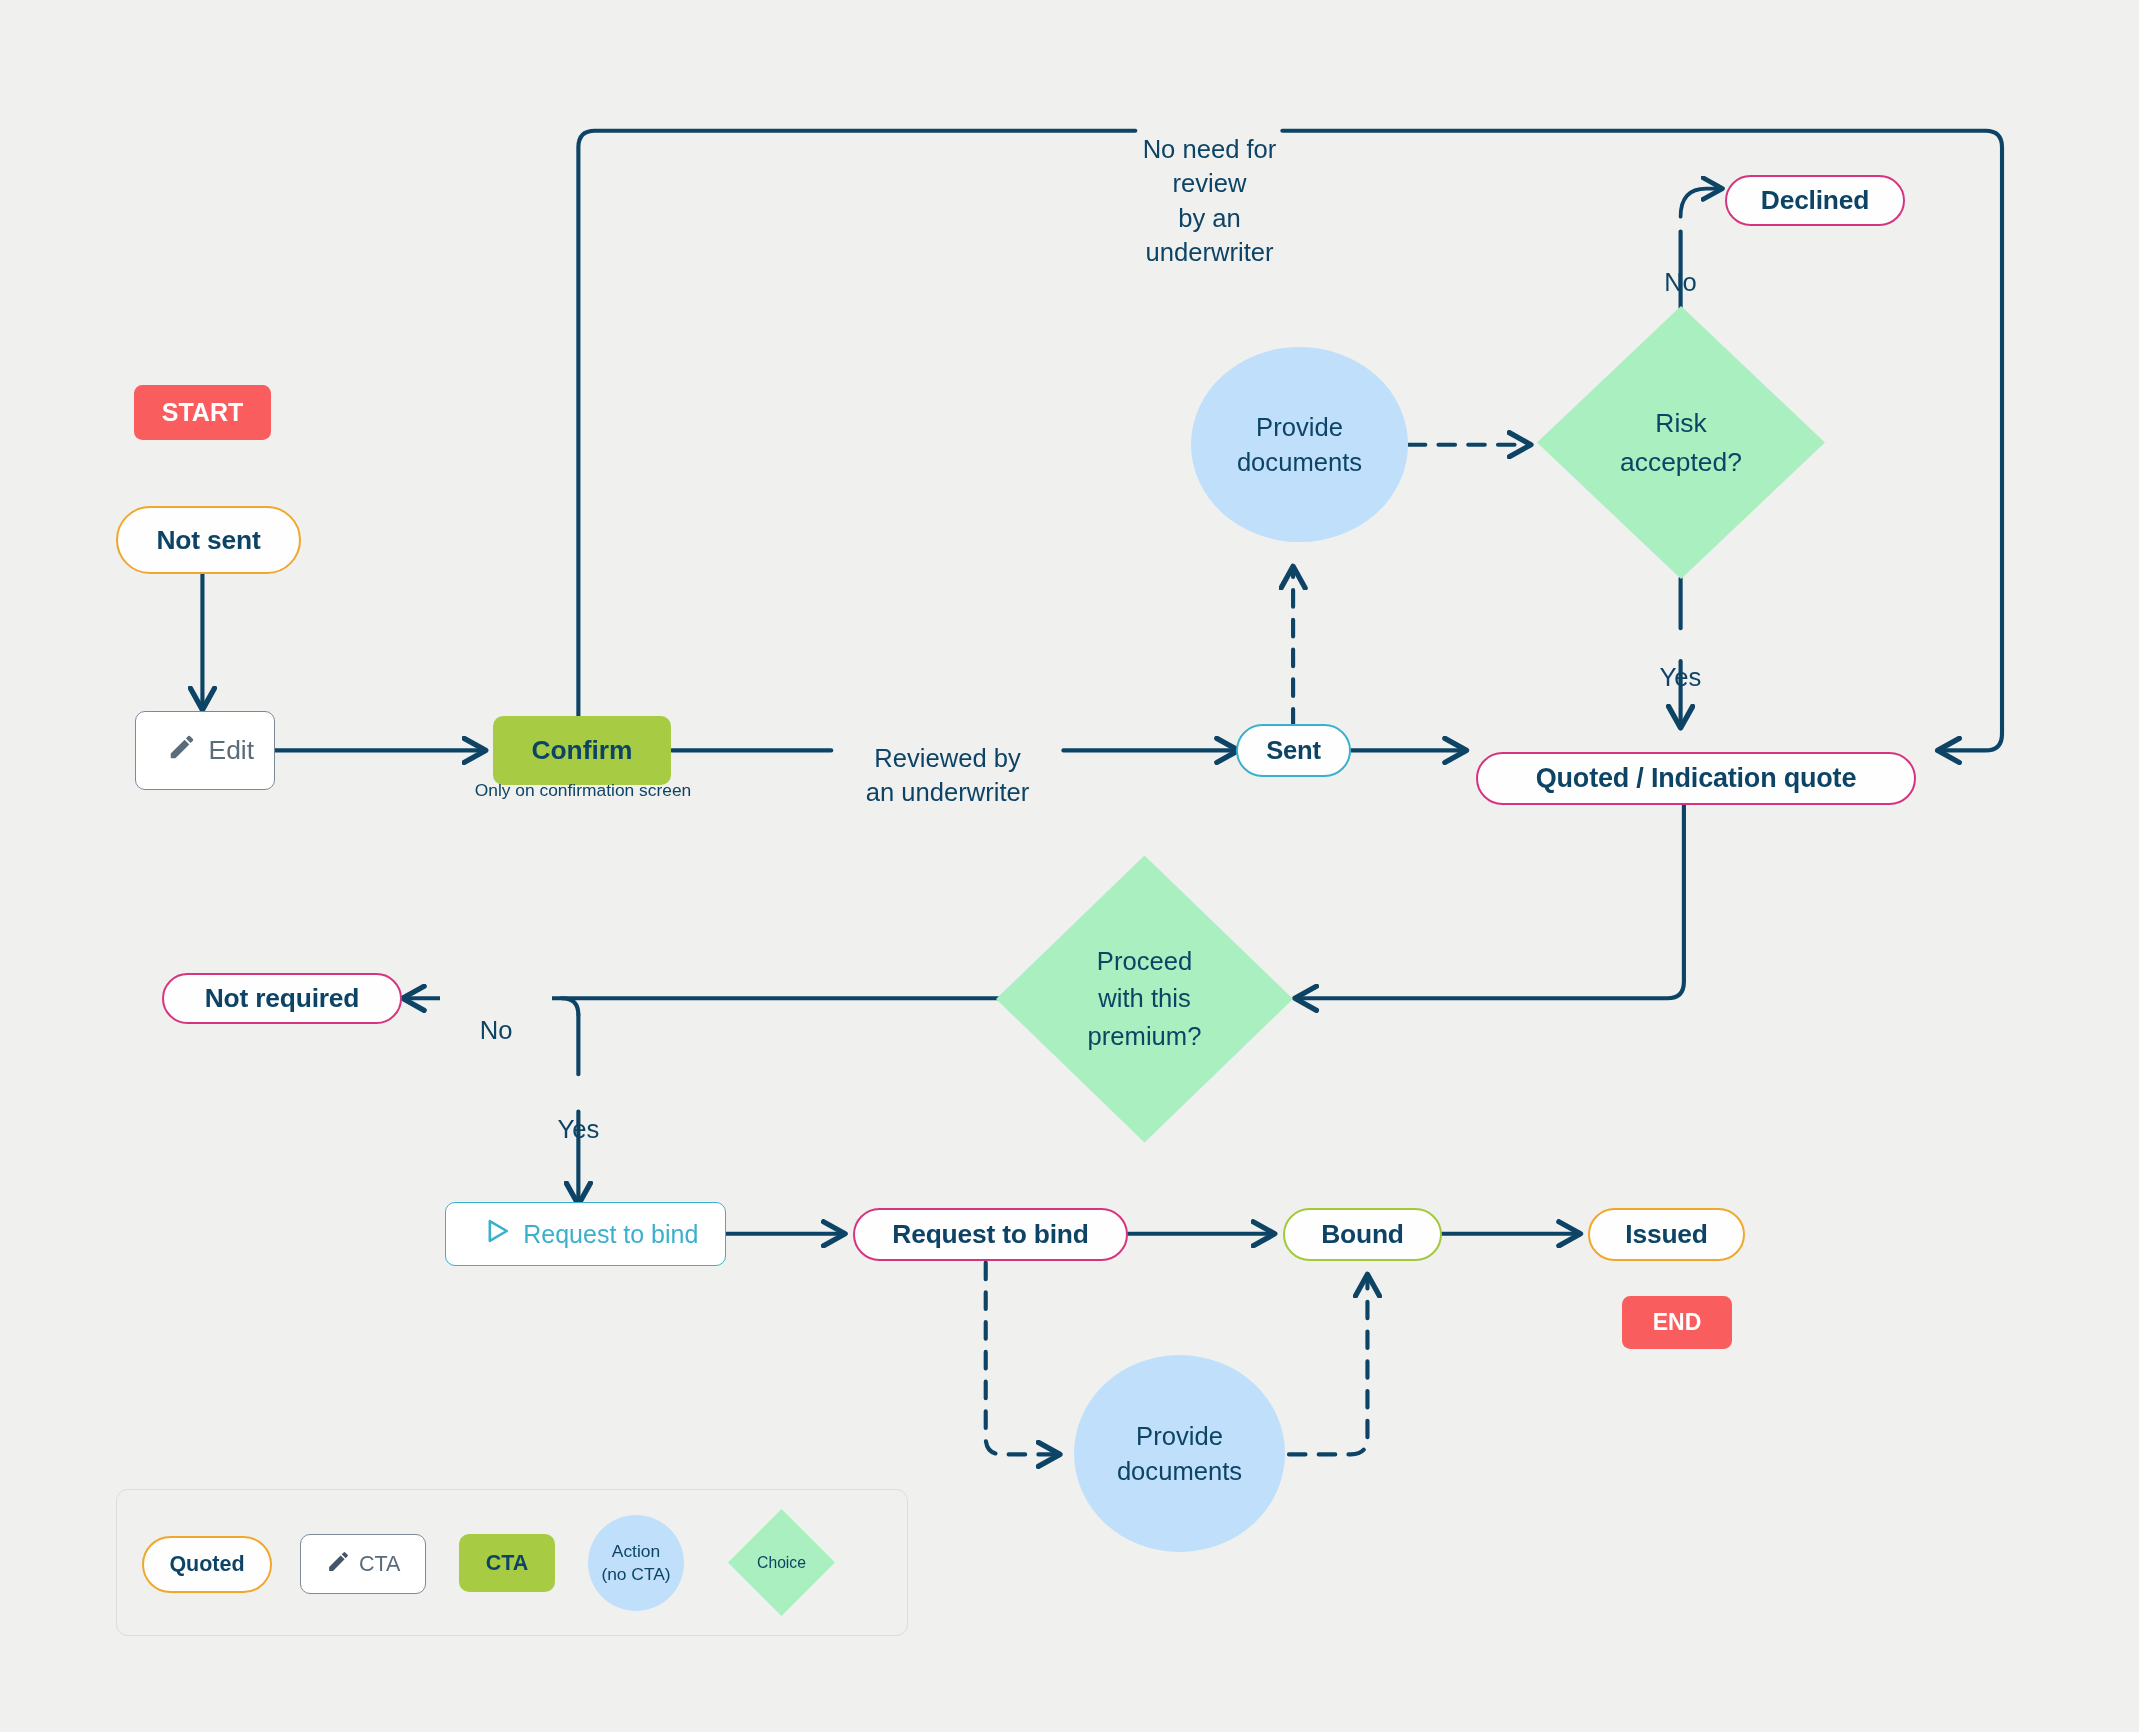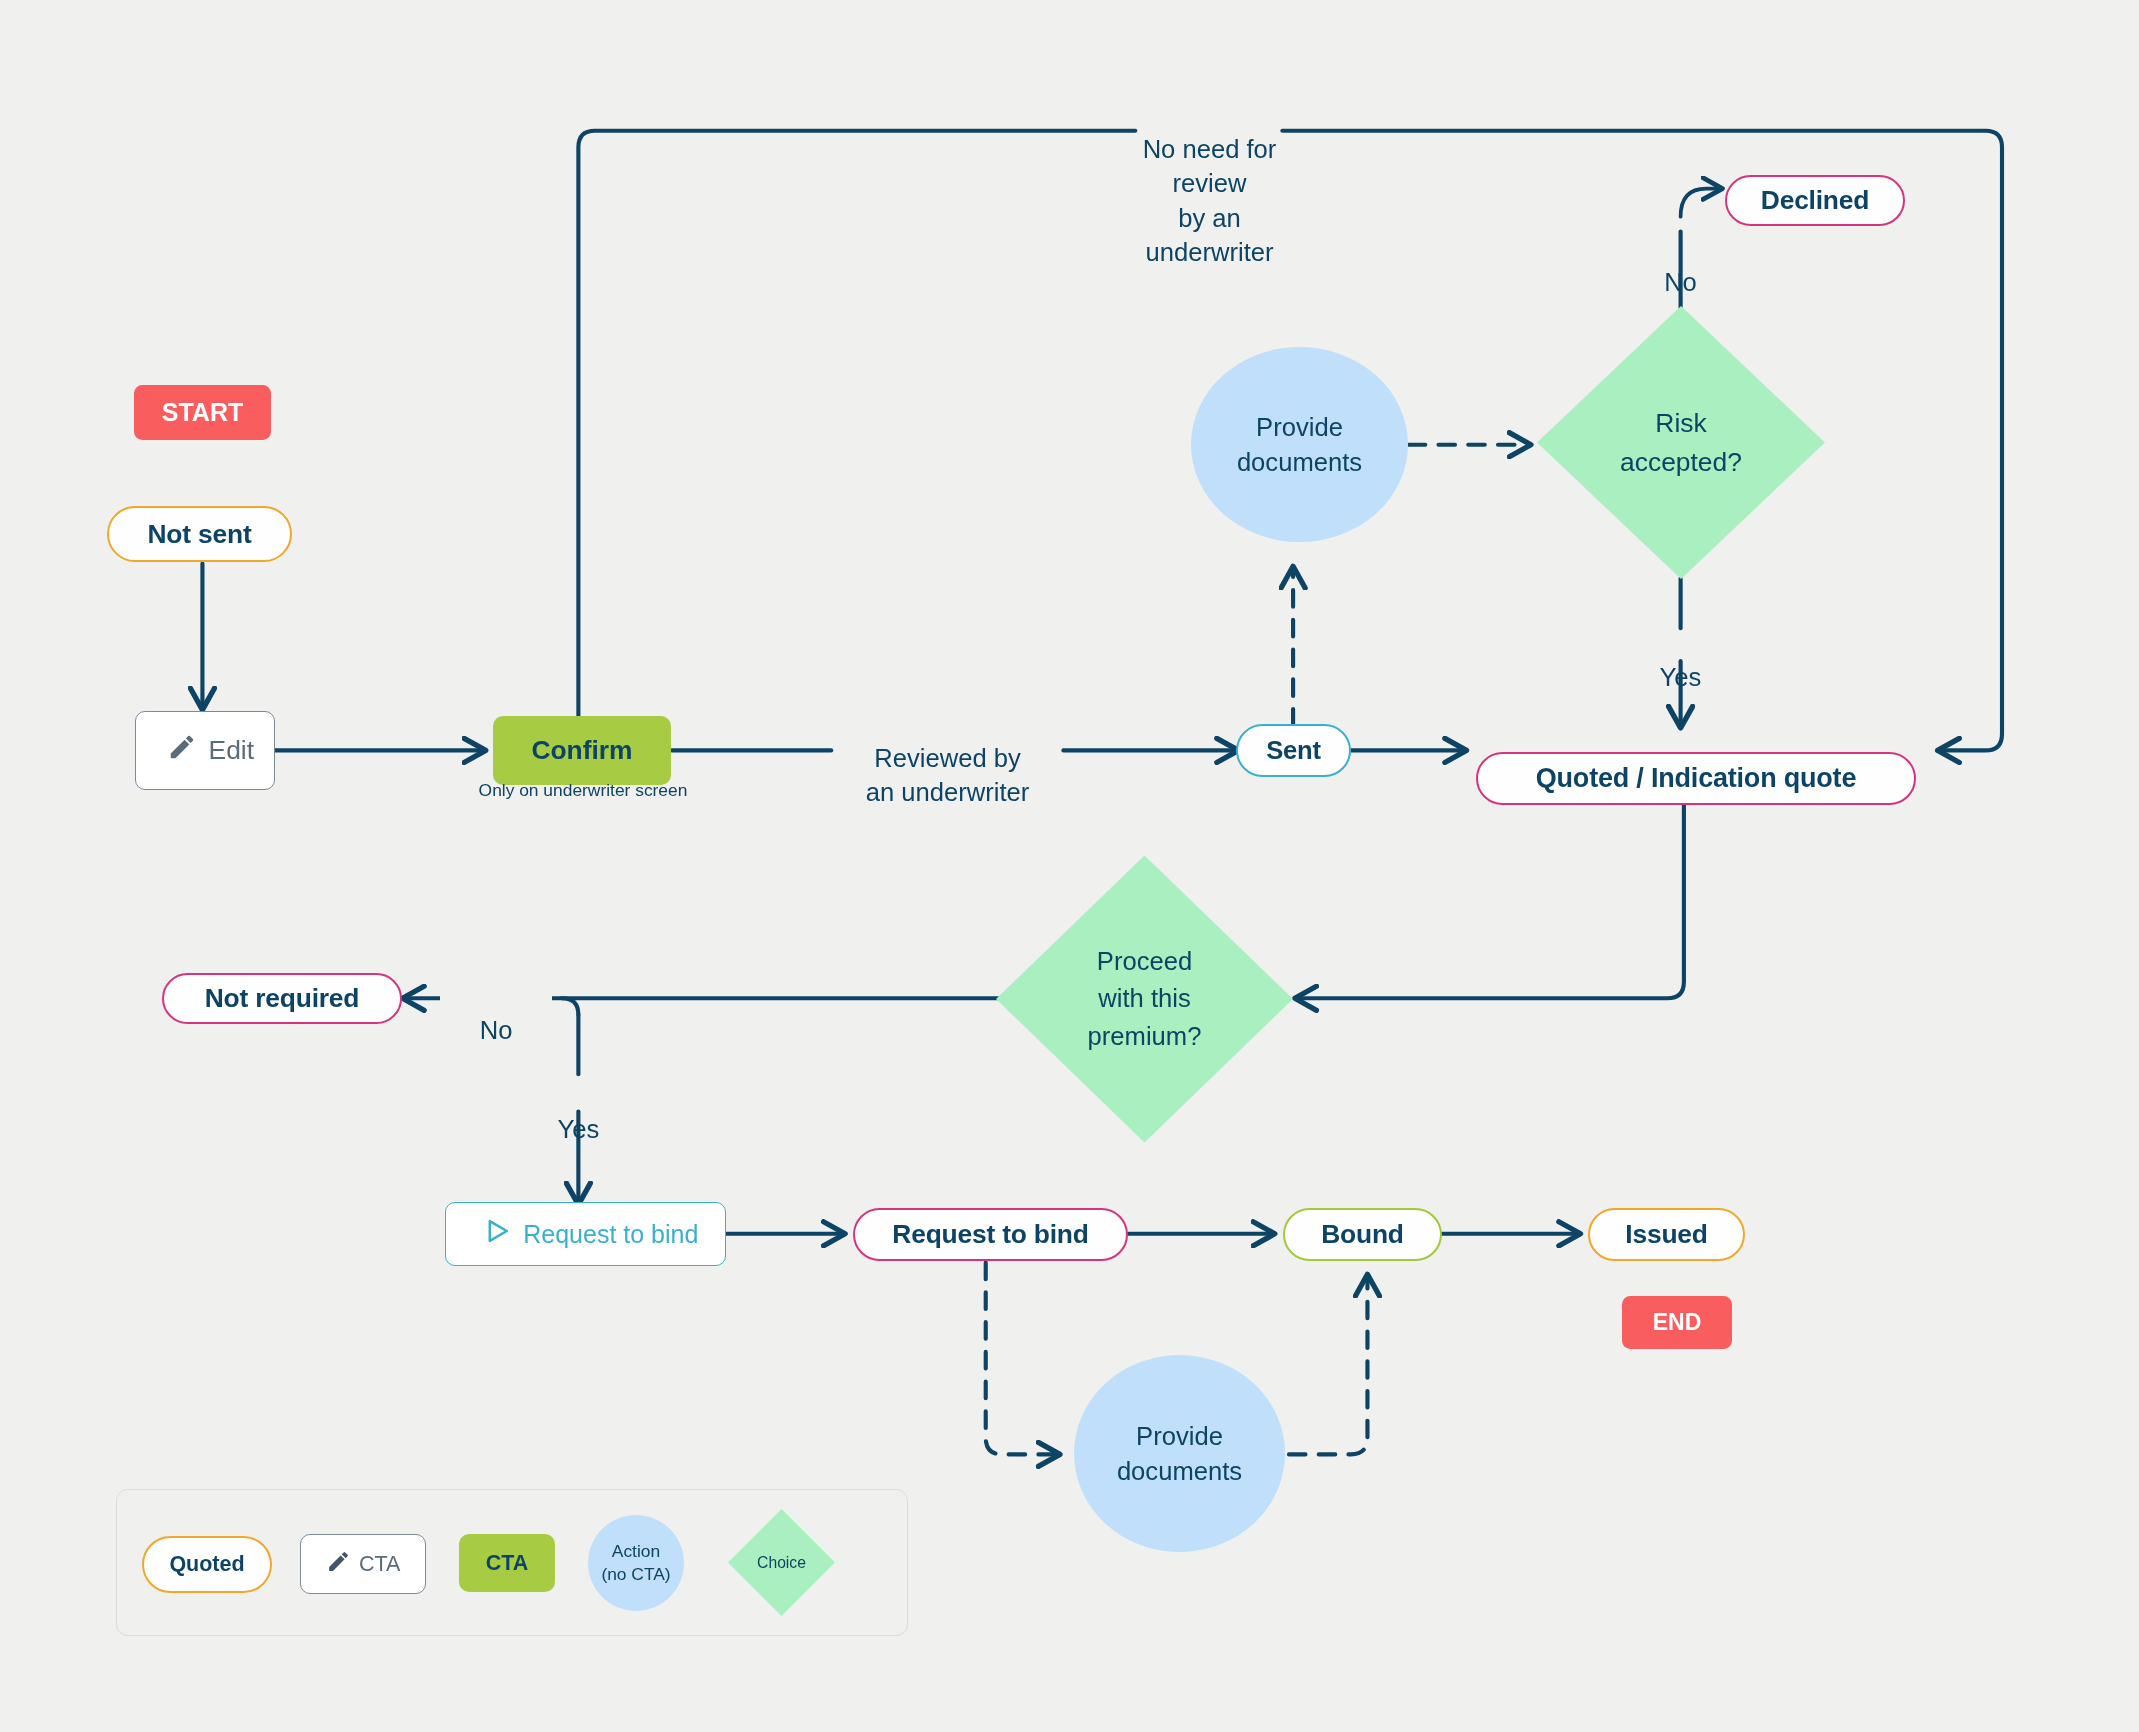--- a/index.html
+++ b/index.html
@@ -233,40 +233,40 @@
 
        Bound --&gt;
       <path d="M1560,1760 L1635,1760 Q1655,1760 1655,1740 L1655,1545" stroke-dasharray="20 16" marker-end="url(#arrowDash)"></path>
     </g>
   </svg>
 
   <div class="node terminator" style="left:134px; top:385px; width:137px; height:55px; font-size:25px;">
     <span>START</span>
   </div>
 
-  <div class="node status amber" style="left:107px; top:506px; width:185px; height:56px; font-size:26.4px;">
+  <div class="node status amber" style="left:116px; top:506px; width:185px; height:68px; font-size:26.4px;">
     <span>Not sent</span>
   </div>
 
   <div class="node cta-outline slate" style="left:135px; top:711px; width:140px; height:79px; font-size:26.4px;">
     <span class="pencil">
       <svg width="30" height="30" viewBox="0 0 24 24" aria-hidden="true">
         <path d="M3 17.25V21h3.75L17.81 9.94l-3.75-3.75L3 17.25z" fill="#5a6b7a"></path>
         <path d="M20.71 7.04a1 1 0 0 0 0-1.41l-2.34-2.34a1 1 0 0 0-1.41 0l-1.83 1.83 3.75 3.75 1.83-1.83z" fill="#5a6b7a"></path>
       </svg>
     </span>
     <span>Edit</span>
   </div>
 
   <div class="node cta-solid" style="left:493px; top:716px; width:178px; height:69px; font-size:26.4px;">
     <span>Confirm</span>
   </div>
 
   <div class="note" style="left:411px; top:780px; width:344px; font-size:17.4px;">
-    <span>Only on underwriter screen</span>
+    <span>Only on confirmation screen</span>
   </div>
 
   <div class="edge-label" style="left:831px; top:706px; width:233px; font-size:25.6px;">
     <span>Reviewed by
 an underwriter</span>
   </div>
 
   <div class="node status cyan" style="left:1236px; top:724px; width:115px; height:53px; font-size:25.6px;">
     <span>Sent</span>
   </div>

